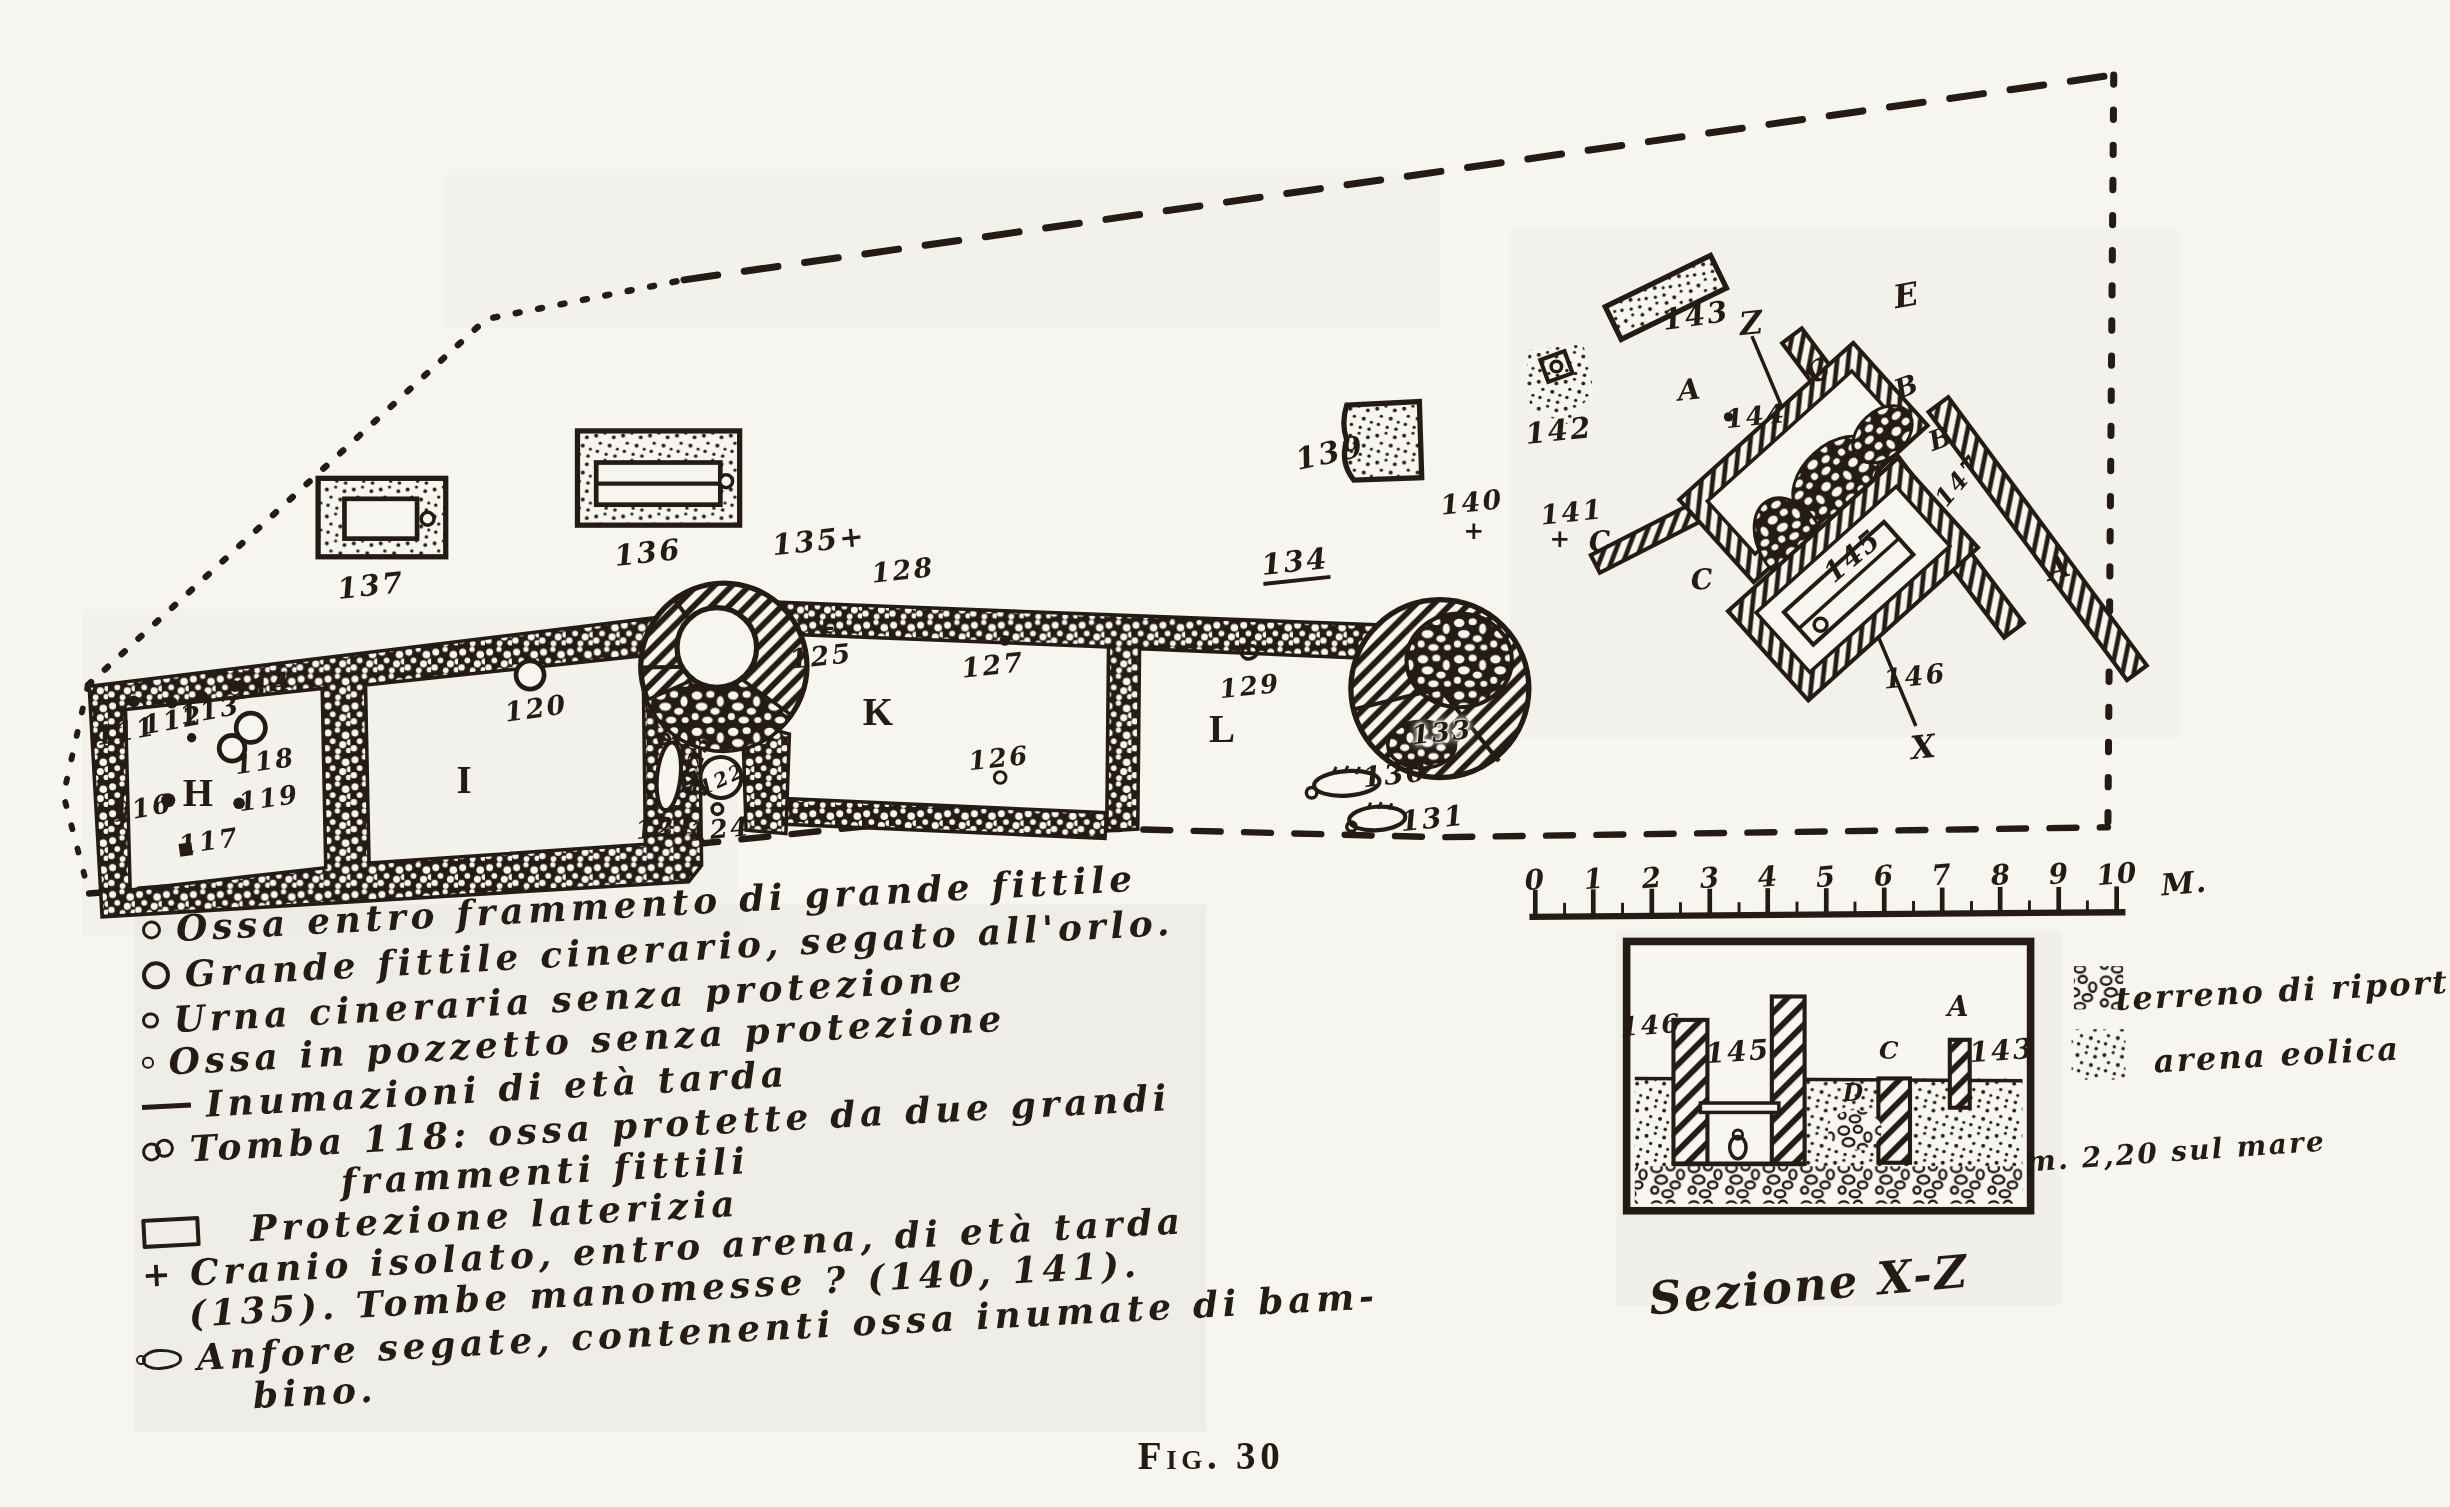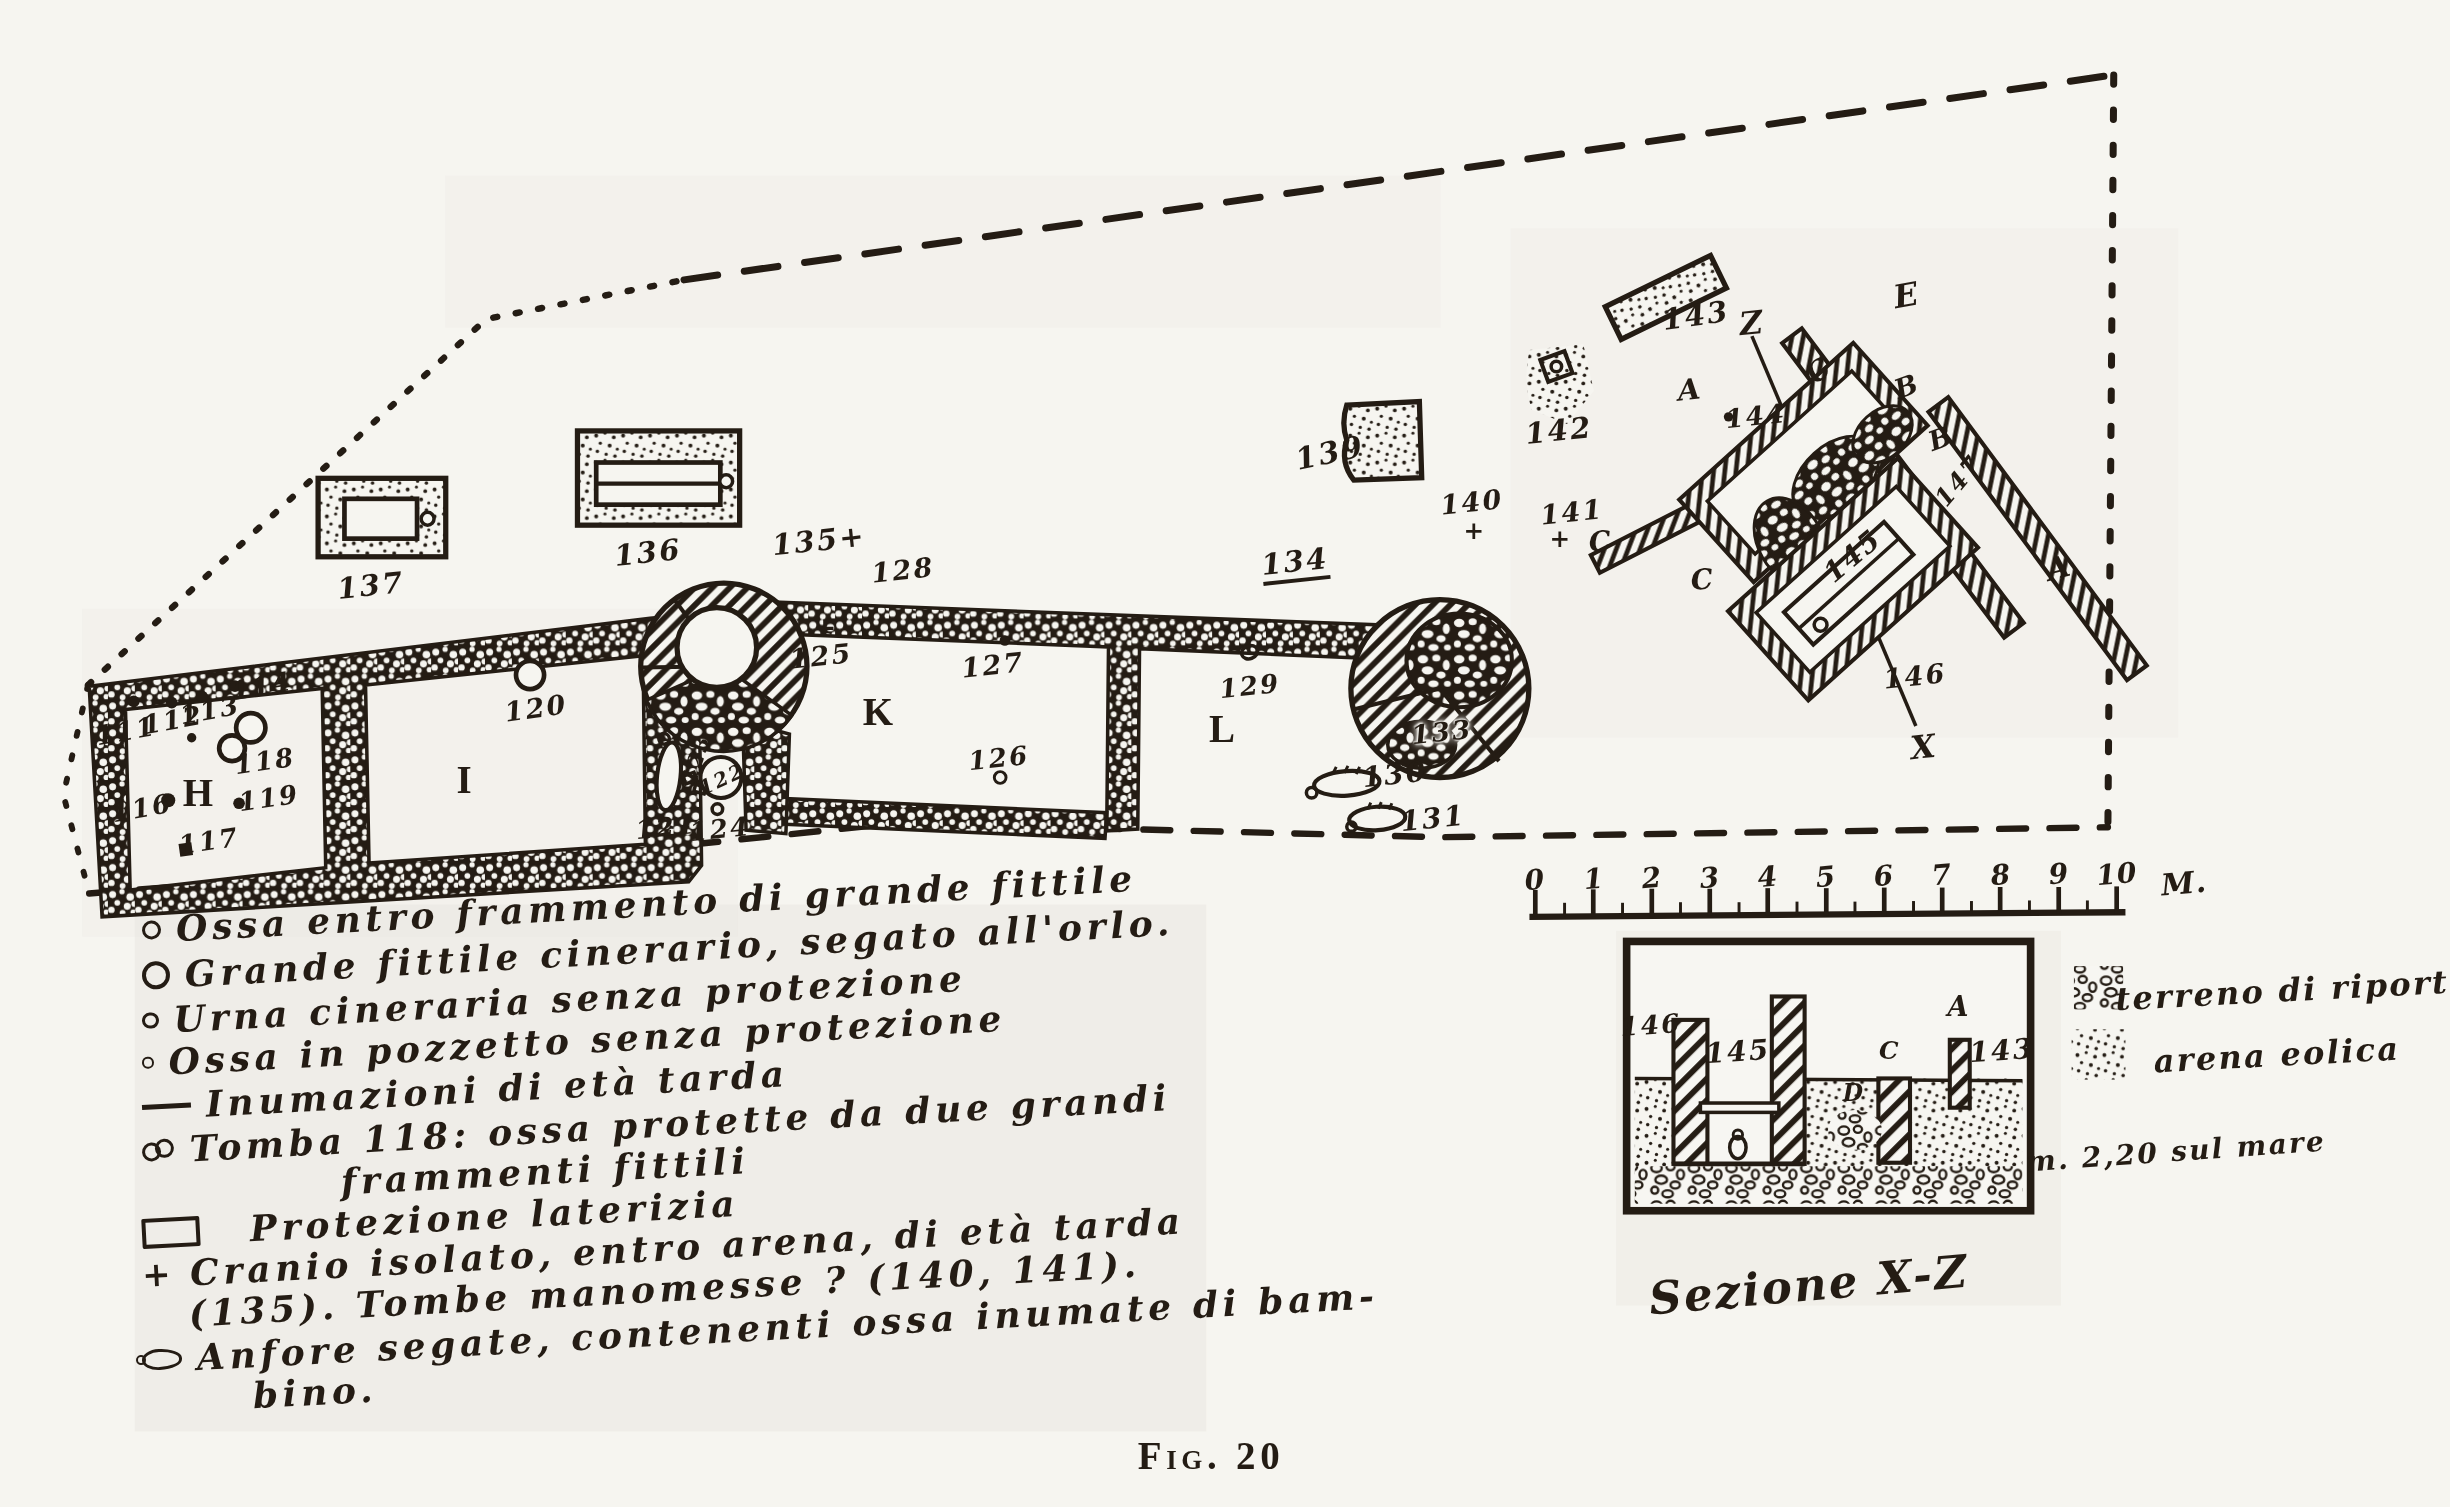--- a/index.html
+++ b/index.html
@@ -406,16 +406,16 @@
       <span class="scale-num" style="left: 1768px; top: 877px;">4</span>
       <span class="scale-num" style="left: 1826px; top: 877px;">5</span>
       <span class="scale-num" style="left: 1884px; top: 876px;">6</span>
       <span class="scale-num" style="left: 1942px; top: 875px;">7</span>
       <span class="scale-num" style="left: 2001px; top: 875px;">8</span>
       <span class="scale-num" style="left: 2059px; top: 874px;">9</span>
       <span class="scale-num" style="left: 2117px; top: 874px;">10</span>
       <span class="scale-num" style="left: 2184px; top: 883px; font-size: 30px;">M.</span>
     </div>
 
-<div id="fig-caption" style="left: 1211px; top: 1455px;">Fig. 20</div>
+<div id="fig-caption" style="left: 1211px; top: 1455px;">Fig. 30</div>
 
 </div>
 
 
 </body></html>

